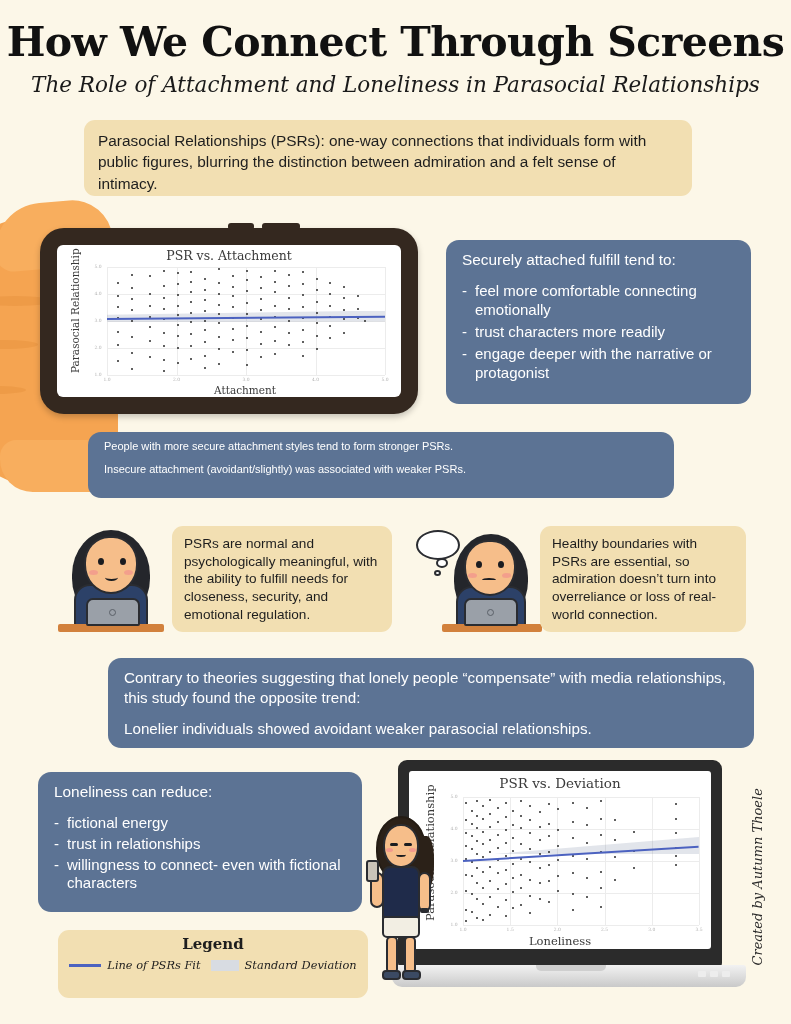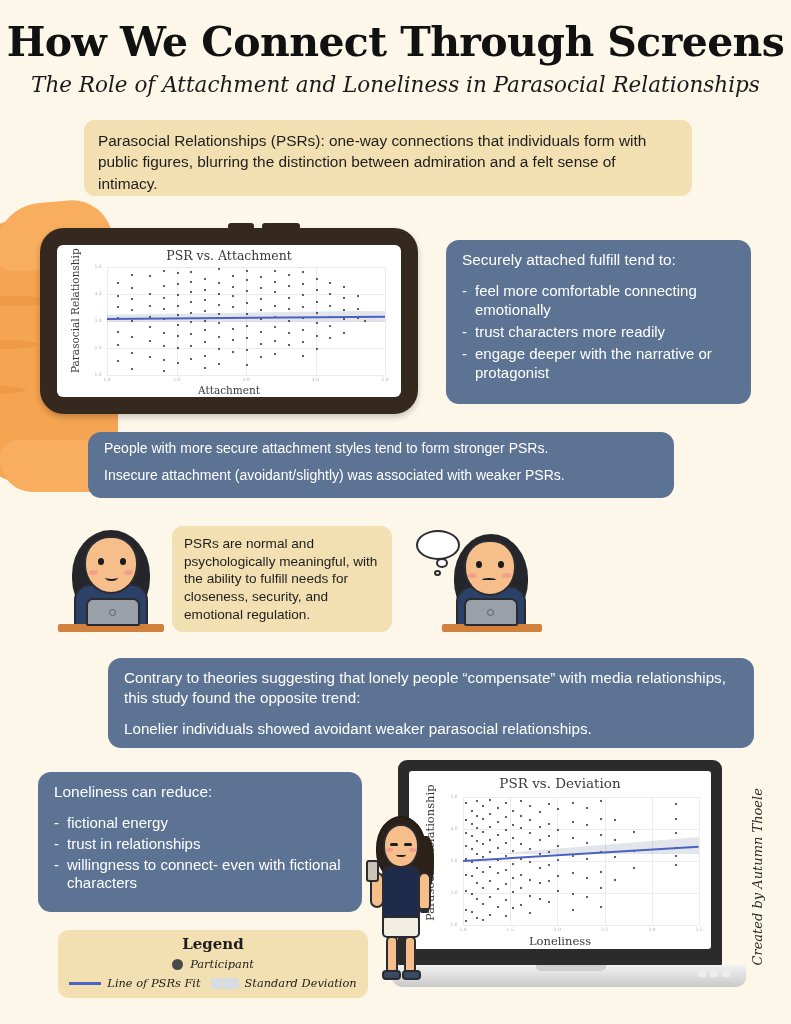--- a/index.html
+++ b/index.html
@@ -145,21 +145,21 @@
   }
   .dot {
     position: absolute; width: 2.1px; height: 2.1px;
     background: #2b2b2b; border-radius: 50%;
   }
   .band { position: absolute; background: rgba(110,125,155,.20); }
   .fitline { position: absolute; background: #4C62C0; height: 1.6px; transform-origin: left center; }
 
   
   #banner { left: 88px; top: 432px; width: 586px; height: 66px; padding: 8px 16px 0 16px; }
-  #banner .line { font-size: 14px; line-height: 1.25; margin-bottom: 9px; }
+  #banner .line { font-size: 11px; line-height: 1.25; margin-bottom: 9px; }
 
   
   .person { position: absolute; }
   .p-hair {
     position: absolute; background: #24262B; border-radius: 50% 50% 46% 46%;
   }
   .p-face {
     position: absolute; background: #F6BE8A; border: 2.2px solid #2A2C31;
     border-radius: 48% 48% 52% 52%;
   }
@@ -270,21 +270,21 @@
     <div class="crease" style="left:6px;top:186px;width:62px;height:8px;"></div>
   </div>
 
   <div id="phone">
     <div class="btn-a"></div>
     <div class="btn-b"></div>
     <div class="screen">
       <div class="chart" id="chart1">
         <div class="chart-title" style="font-size:12.5px;">PSR vs. Attachment</div>
         <div class="ylab" id="c1-ylab" style="font-size:10.5px;left:-36px;top:68px;width:108px;">Parasocial Relationship</div>
-        <div class="xlab" style="font-size:10.5px;left:0;bottom:1px;">Attachment</div>
+        <div class="xlab" style="font-size:10.5px;left:16px;bottom:1px;">Attachment</div>
         <div class="plotarea" id="c1-plot" style="left:50px;top:22px;width:278px;height:108px;">
             <div class="gridline" style="left: 0px; top: 0px; width: 1px; height: 108px;"></div>
             <div class="tick" style="left: -8px; top: 110px;">1.0</div>
             <div class="gridline" style="left: 69.5px; top: 0px; width: 1px; height: 108px;"></div>
             <div class="tick" style="left: 61.5px; top: 110px;">2.0</div>
             <div class="gridline" style="left: 139px; top: 0px; width: 1px; height: 108px;"></div>
             <div class="tick" style="left: 131px; top: 110px;">3.0</div>
             <div class="gridline" style="left: 208.5px; top: 0px; width: 1px; height: 108px;"></div>
             <div class="tick" style="left: 200.5px; top: 110px;">4.0</div>
             <div class="gridline" style="left: 278px; top: 0px; width: 1px; height: 108px;"></div>
@@ -494,20 +494,23 @@
     <div class="p-eye" style="left:64px;top:33px;"></div>
     <div class="p-eye" style="left:86px;top:33px;"></div>
     <div class="p-cheek" style="left:56px;top:45px;"></div>
     <div class="p-cheek" style="left:90px;top:45px;"></div>
     <div style="position:absolute;left:70px;top:50px;width:14px;height:4px;border-top:2px solid #1A1C20;border-radius:50% 50% 0 0;"></div>
     <div class="p-desk" style="left:30px;top:96px;width:100px;height:8px;"></div>
     <div class="p-laptop" style="left:52px;top:70px;width:54px;height:28px;"></div>
     <div style="position:absolute;left:75px;top:81px;width:7px;height:7px;border:1.6px solid #5B6068;border-radius:50%;"></div>
   </div>
 
+  <div id="tan-right" class="tanbox">
+    <span>Healthy boundaries with PSRs are essential, so admiration doesn’t turn into overreliance or loss of real-world connection.</span>
+  </div>
 
   <div id="contrary" class="bluebox">
     <div class="p1">Contrary to theories suggesting that lonely people “compensate” with media relationships, this study found the opposite trend:</div>
     <div class="p2">Lonelier individuals showed avoidant weaker parasocial relationships.</div>
   </div>
 
   <div id="reduce" class="bluebox">
     <div class="head">Loneliness can reduce:</div>
     <ul class="bullets">
       <li>
@@ -722,24 +725,20 @@
     <div style="left:20px;top:104px;width:38px;height:22px;background:#F2EEE3;border:2px solid #2A2C31;border-radius:3px 3px 5px 5px;"></div>
     <div style="left:24px;top:124px;width:12px;height:38px;background:#F6BE8A;border:2px solid #2A2C31;border-radius:5px;"></div>
     <div style="left:42px;top:124px;width:12px;height:38px;background:#F6BE8A;border:2px solid #2A2C31;border-radius:5px;"></div>
     <div style="left:20px;top:158px;width:19px;height:10px;background:#3B4A63;border:2px solid #2A2C31;border-radius:4px;"></div>
     <div style="left:40px;top:158px;width:19px;height:10px;background:#3B4A63;border:2px solid #2A2C31;border-radius:4px;"></div>
     <div style="left:58px;top:96px;width:9px;height:5px;background:#2A2C31;border-radius:2px;"></div>
   </div>
 
   <div id="legend" class="tanbox">
     <div class="lg-title">Legend</div>
-    <div class="row">
-      <span class="sw-dot"></span>
-      <span class="lbl">Participant</span>
-    </div>
     <div class="row2">
       <span class="it">
         <span class="sw-line"></span>
         <span class="lbl">Line of PSRs Fit</span>
       </span>
       <span class="it">
         <span class="sw-band"></span>
         <span class="lbl">Standard Deviation</span>
       </span>
     </div>

